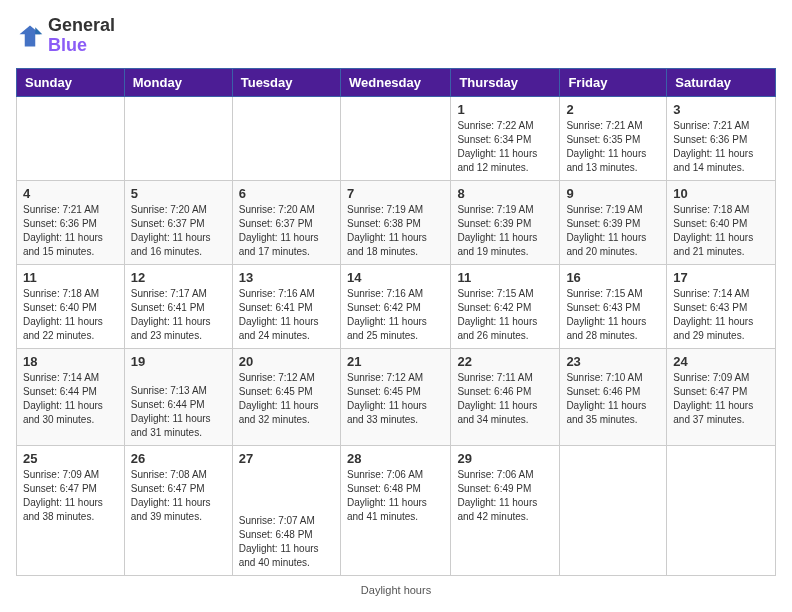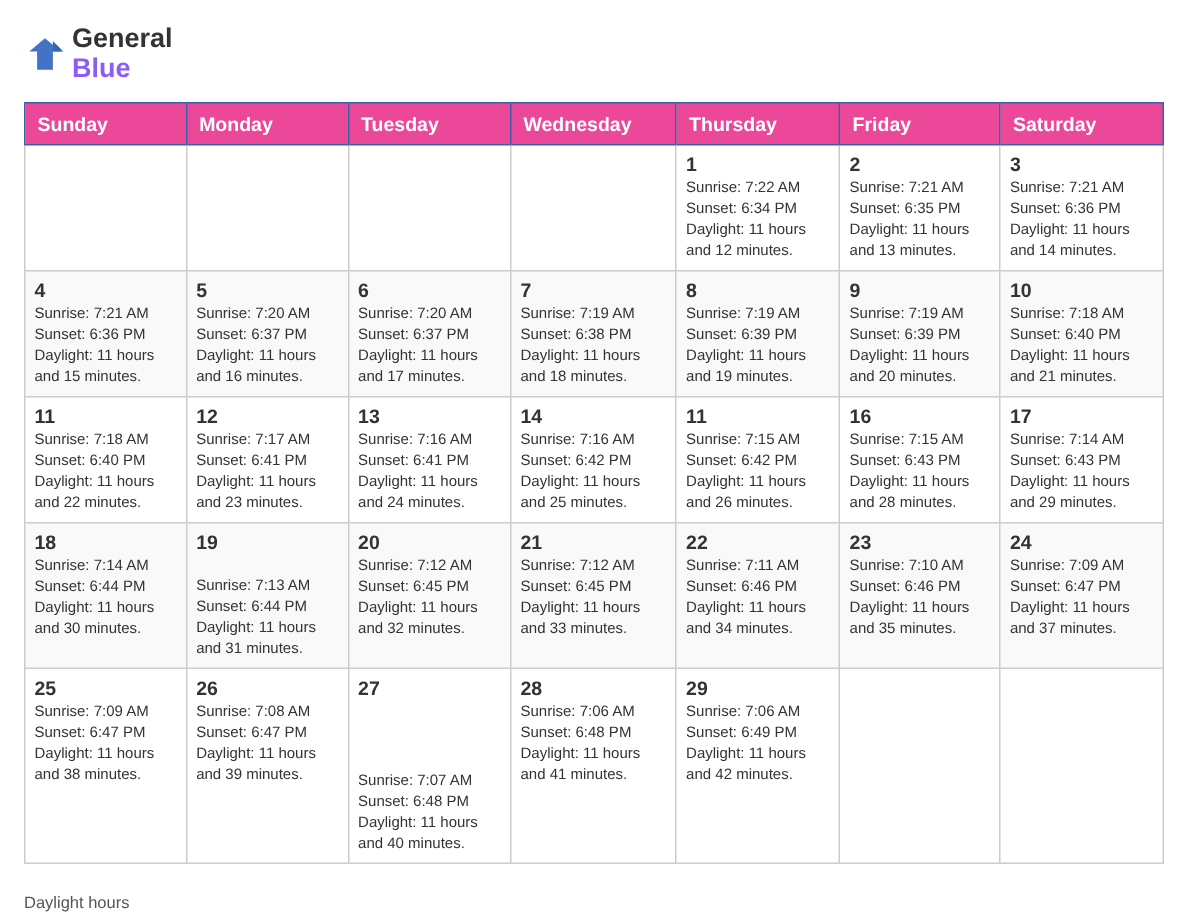--- a/index.html
+++ b/index.html
@@ -43,21 +43,21 @@
     .subtitle {
       font-size: 16px;
       color: #555;
     }
     .calendar {
       width: 100%;
       border-collapse: collapse;
       border: 1px solid #ccc;
     }
     .calendar th {
-      background: #ec4899;
+      background: #4c1d95;
       color: #fff;
       font-size: 13px;
       padding: 6px 8px;
       text-align: left;
       border: 1px solid #3a60a8;
       font-weight: bold;
     }
     .calendar td {
       vertical-align: top;
       padding: 5px 6px;
@@ -76,23 +76,24 @@
       font-weight: bold;
       display: block;
       margin-bottom: 2px;
     }
     .day-info {
       font-size: 10px;
       line-height: 1.4;
       color: #333;
     }
     .footer {
-      margin-top: 20px;
+      margin-top: 8px;
       font-size: 11px;
       color: #555;
+      text-align: center;
     }
   </style>
 </head>
 <body>
 
 <div class="header">
   <div class="logo">
     <svg class="logo-icon" viewBox="0 0 32 32" xmlns="http://www.w3.org/2000/svg">
       <polygon points="16,4 28,14 22,14 22,28 10,28 10,14 4,14" fill="#4472c4"></polygon>
       <polygon points="22,6 30,14 22,14" fill="#2b6cb0"></polygon>

